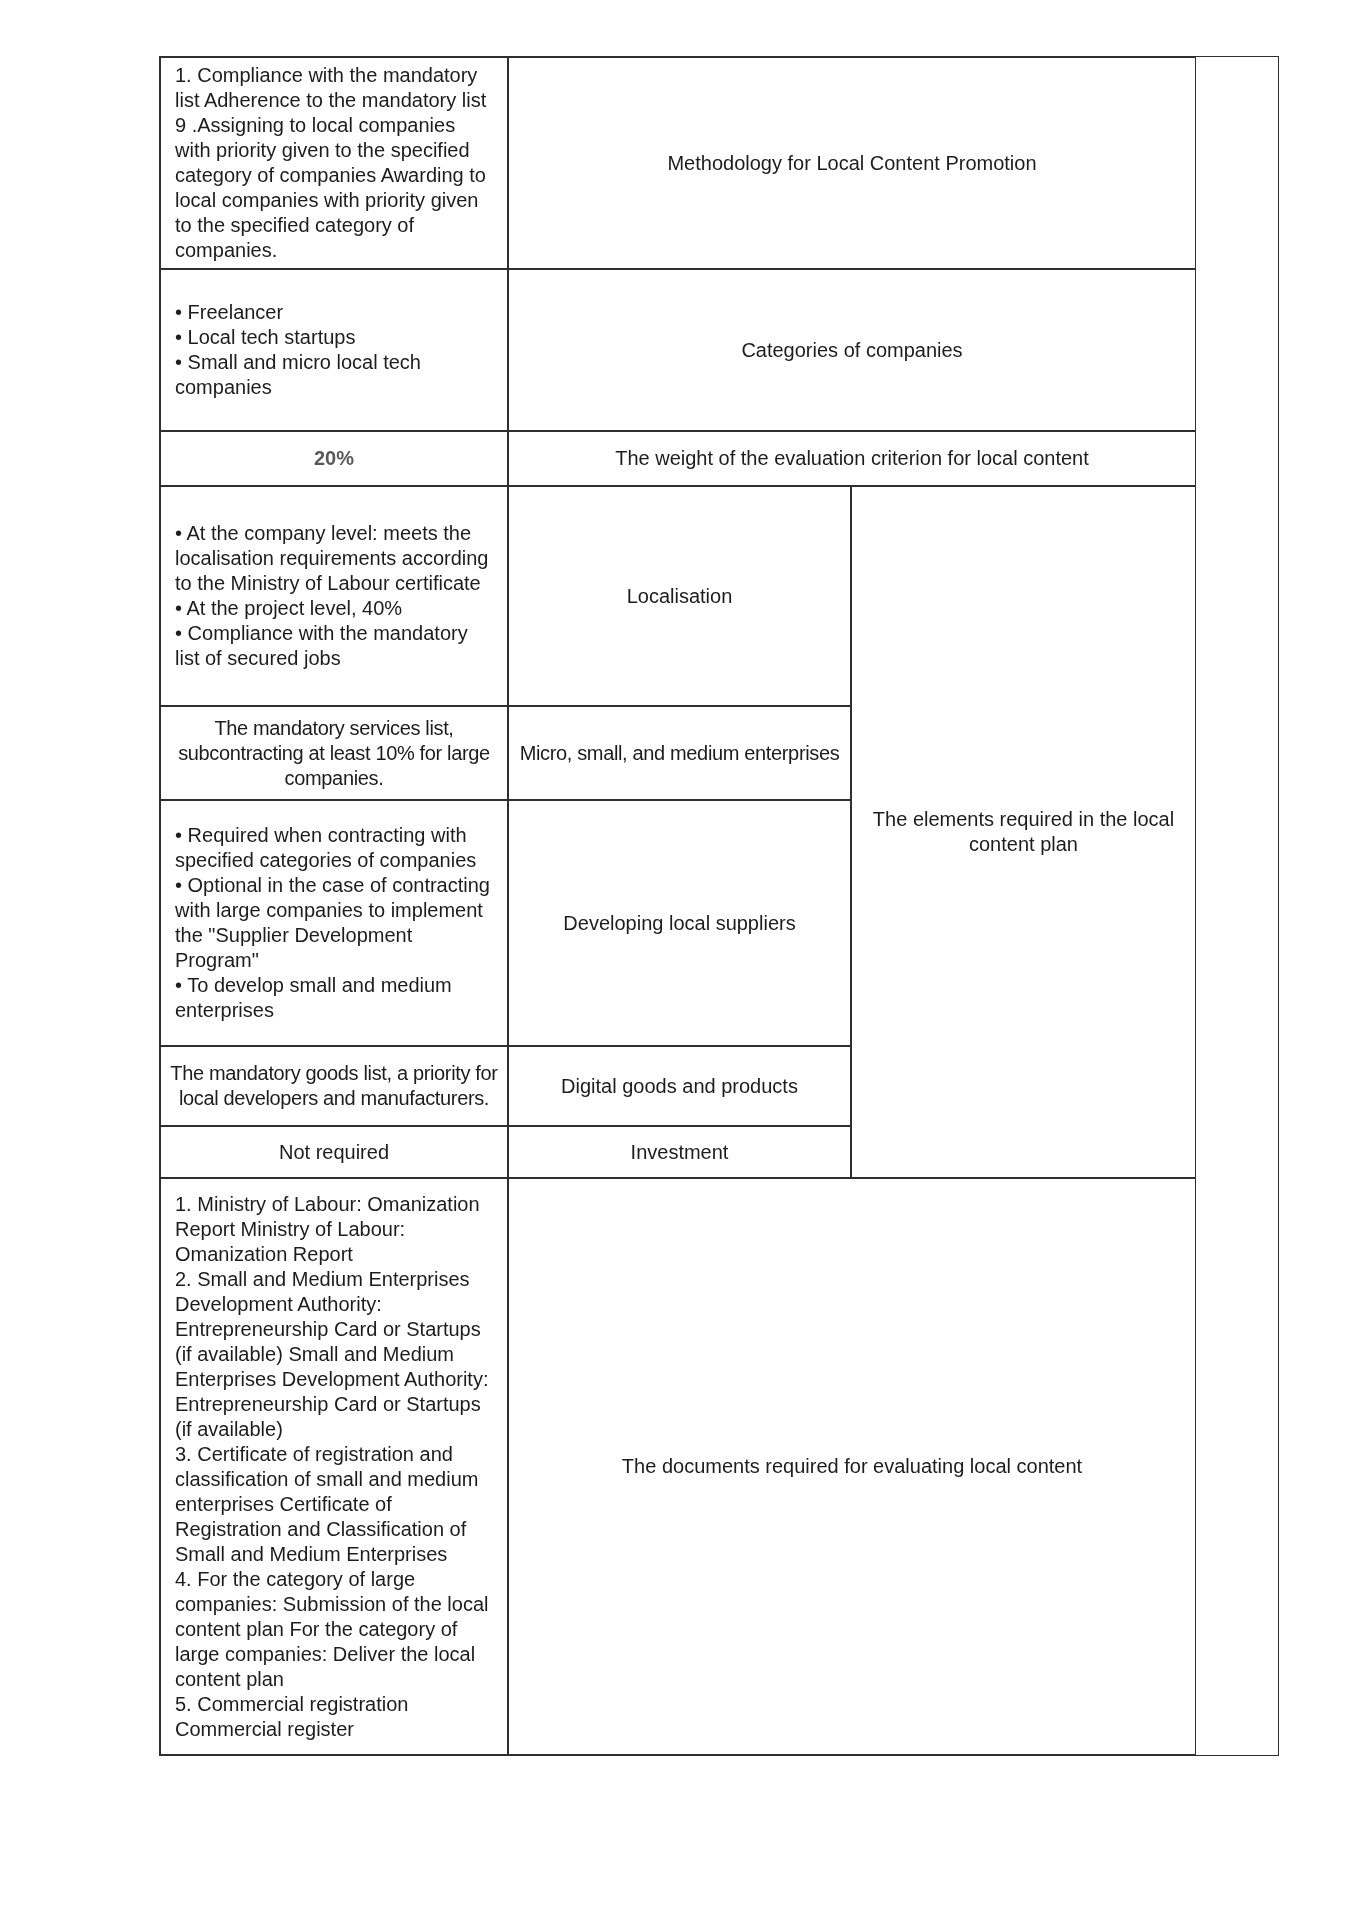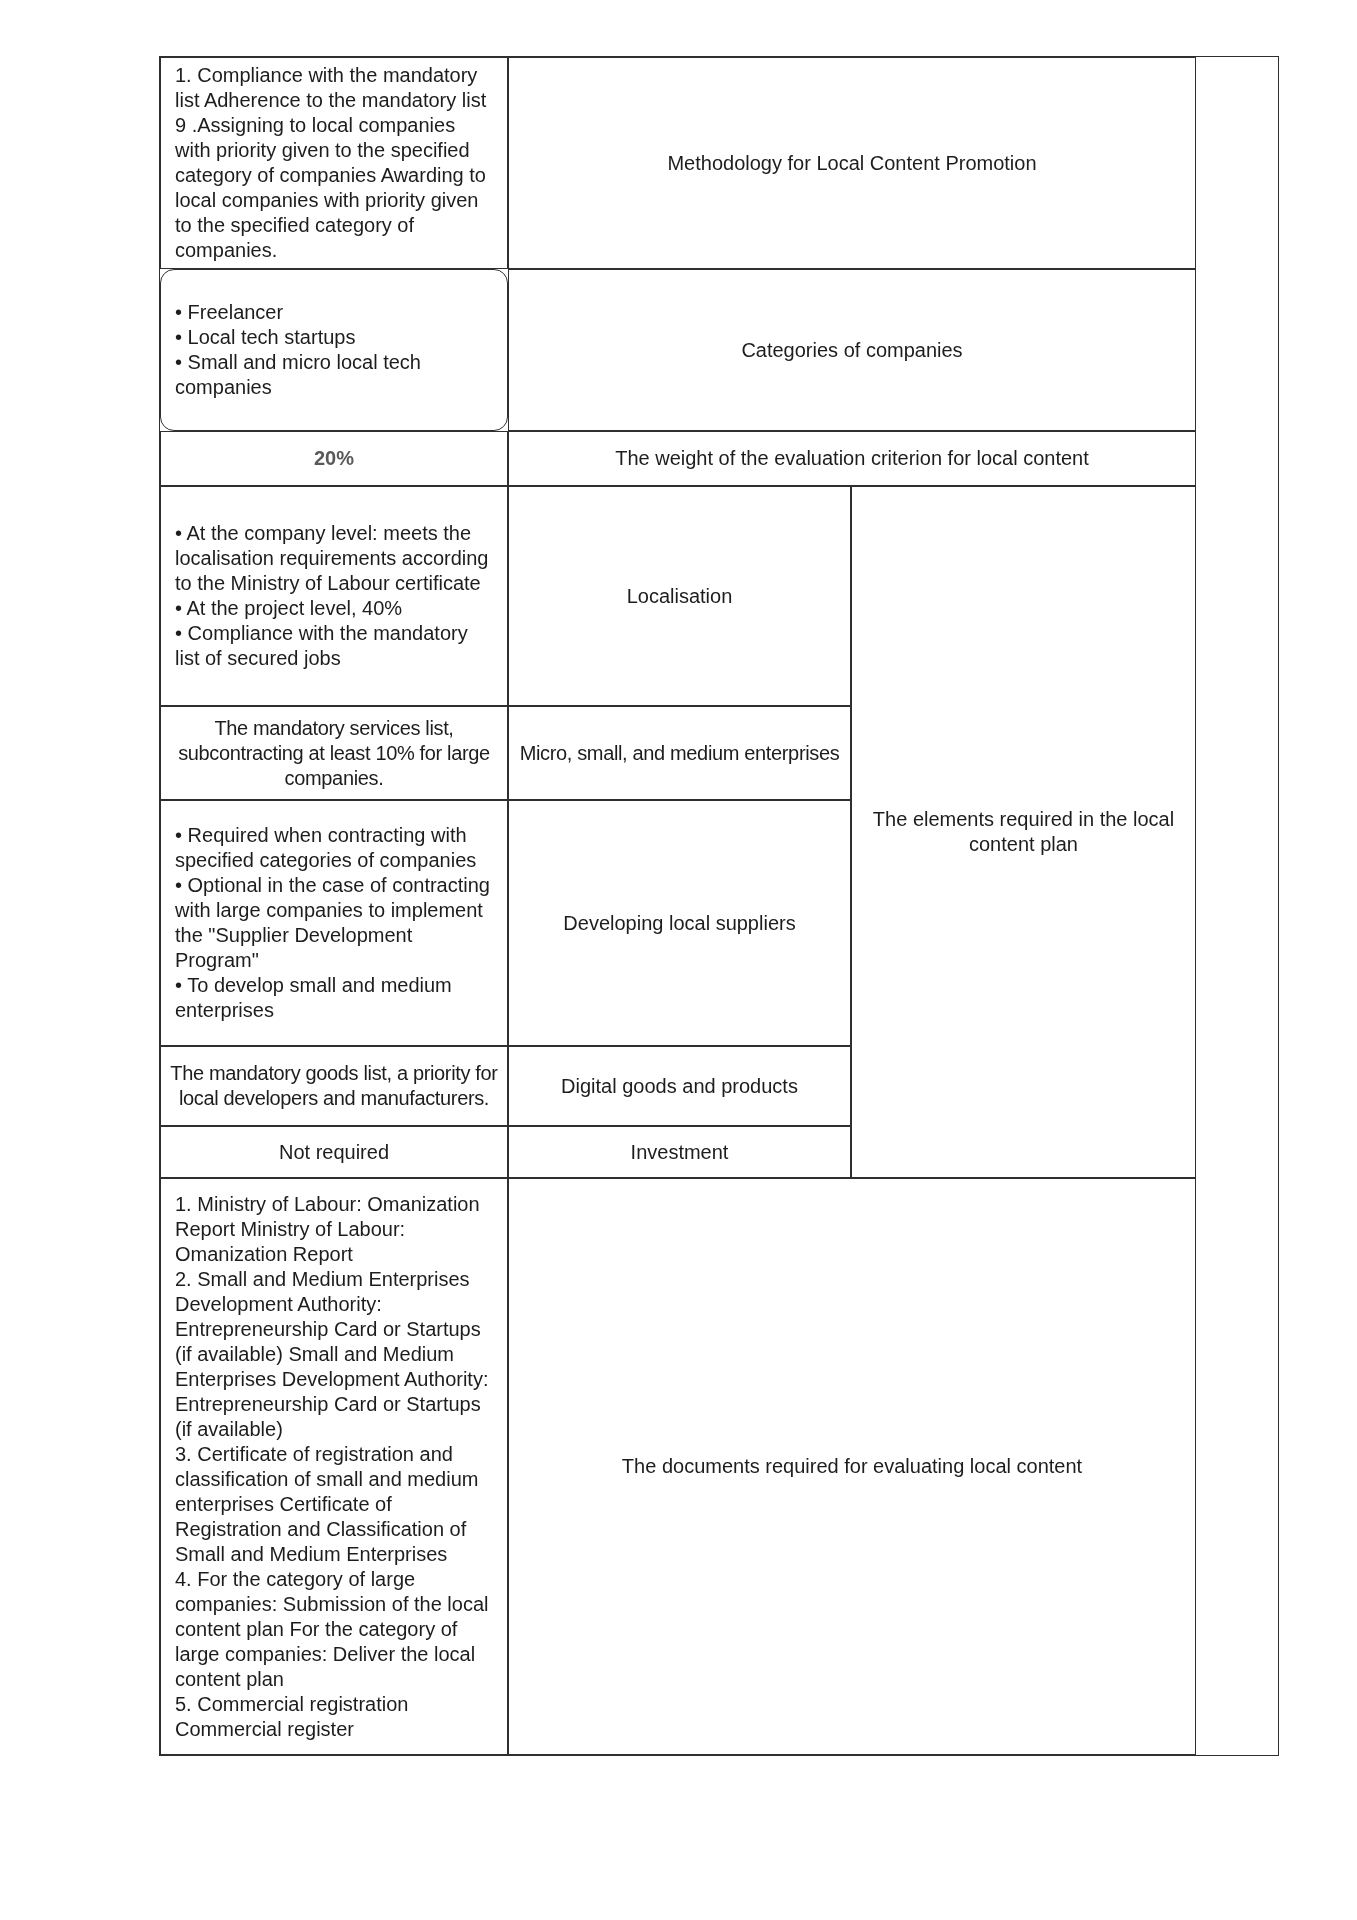--- a/index.html
+++ b/index.html
@@ -31,21 +31,21 @@
     overflow:hidden;
   }
   .left-detail{text-align:left;}
   .center{align-items:center;text-align:center;padding:4px 10px;}
   .tight{letter-spacing:-0.35px;padding:2px 3px;}
   .weight{font-weight:bold;color:var(--muted);}
   .para{margin:0;}
   
   .r1c1{grid-column:1;grid-row:1;}
   .r1c23{grid-column:2 / span 2;grid-row:1;}
-  .r2c1{grid-column:1;grid-row:2;border-radius:14px;}
+  .r2c1{grid-column:1;grid-row:2;}
   .r2c23{grid-column:2 / span 2;grid-row:2;}
   .r3c1{grid-column:1;grid-row:3;}
   .r3c23{grid-column:2 / span 2;grid-row:3;text-align:center;}
   .r4c1{grid-column:1;grid-row:4;}
   .r4c2{grid-column:2;grid-row:4;}
   .r4to8c3{grid-column:3;grid-row:4 / span 5;}
   .r5c1{grid-column:1;grid-row:5;}
   .r5c2{grid-column:2;grid-row:5;}
   .r6c1{grid-column:1;grid-row:6;}
   .r6c2{grid-column:2;grid-row:6;}

